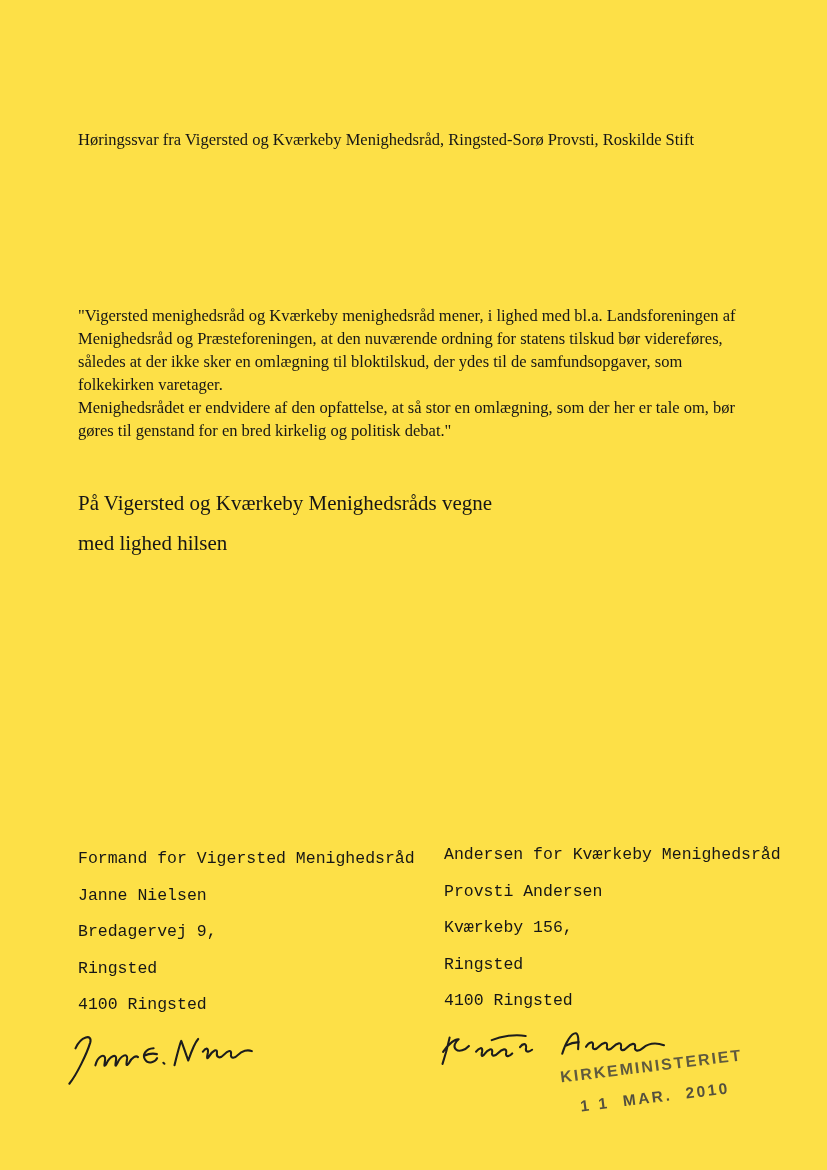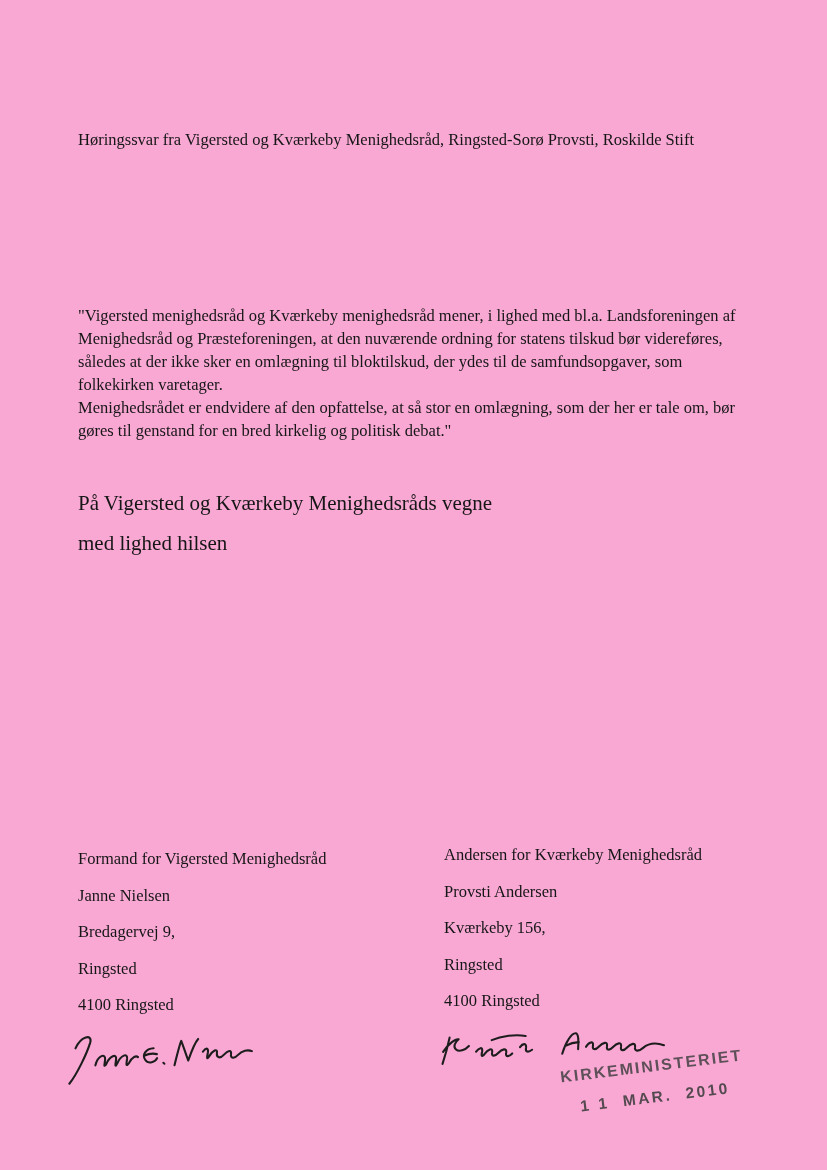--- a/index.html
+++ b/index.html
@@ -4,21 +4,21 @@
 <style>
   html, body {
     margin: 0;
     padding: 0;
     background: #ffffff;
   }
   .page {
     position: relative;
     width: 827px;
     height: 1170px;
-    background: #f9a8d4;
+    background: #fde047;
     font-family: "Liberation Serif", "DejaVu Serif", serif;
     color: #161616;
     overflow: hidden;
   }
   .abs { position: absolute; }
   .subject-line {
     left: 78px;
     font-size: 16.5px;
     line-height: 20px;
     white-space: pre;
@@ -32,20 +32,21 @@
     white-space: pre;
   }
   .closing-line {
     left: 78px;
     font-size: 21px;
     white-space: pre;
   }
   .sig-col {
     font-size: 16.5px;
     line-height: 16px;
+    font-family: Liberation Mono, monospace;
   }
   .sig-col .row {
     margin-bottom: 20.5px;
     white-space: pre;
   }
   .signature-svg {
     stroke: #1d1d1d;
     fill: none;
   }
   .stamp {

